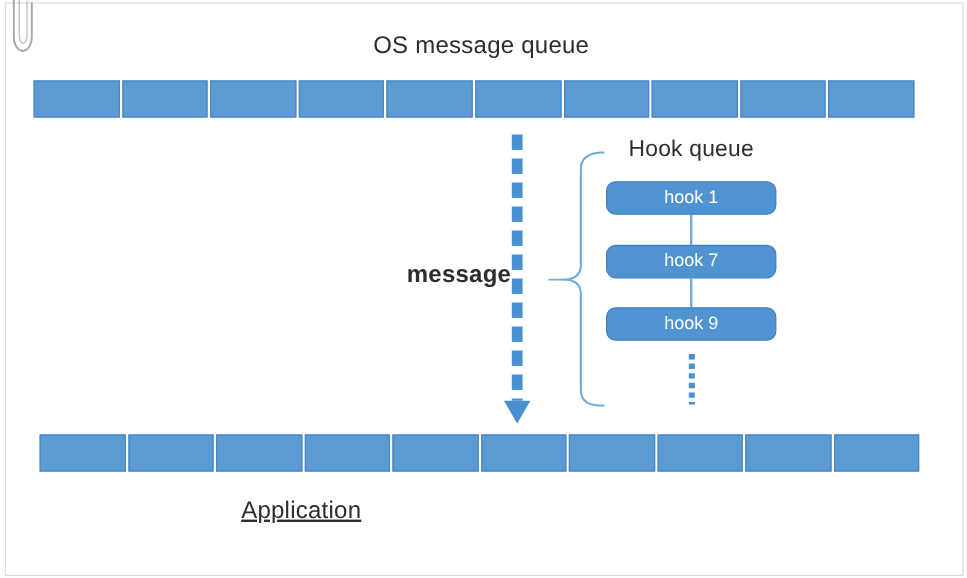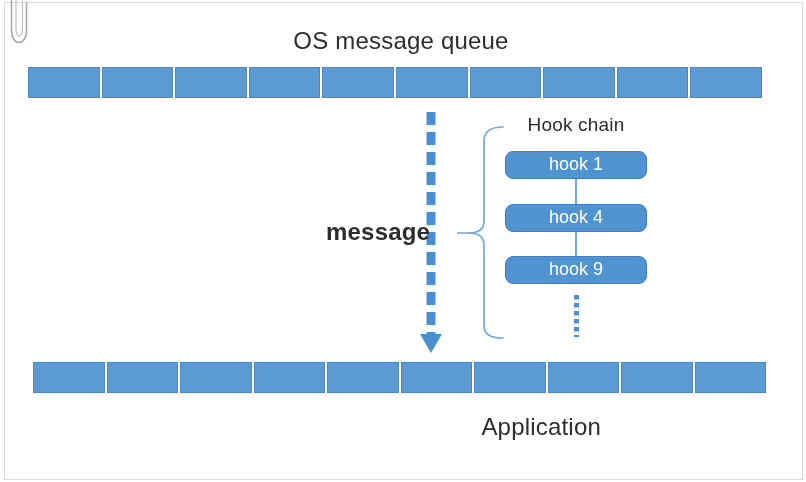--- a/index.html
+++ b/index.html
@@ -11,27 +11,27 @@
     font-family: "Liberation Sans", sans-serif;
     color: var(--text, #2d2d2d);
   }
   .abs { position: absolute; }
   #page-border {
     left: 4px; top: 2px; width: 797px; height: 476px;
     border: 1px solid var(--page-border, #dbdbdb);
     pointer-events: none;
   }
   .diagram-label {
-    font-size: 24px;
+    font-size: 20px;
     color: var(--text, #2d2d2d);
     letter-spacing: 0.2px;
     white-space: nowrap;
   }
   #os-queue-title { left: 201px; top: 27px; width: 400px; text-align: center; }
-  #app-queue-title { left: 201px; top: 415px; width: 400px; text-align: right; line-height: 23.5px; }
+  #app-queue-title { left: 201px; top: 415px; width: 400px; text-align: left; line-height: 23.5px; text-decoration: underline; }
   .queue-bar {
     display: flex; gap: 2px;
     height: 31px;
   }
   #os-queue-bar  { left: 28px; top: 67px; width: 734px; }
   #app-queue-bar { left: 33px; top: 362px; width: 733px; }
   .queue-segment {
     flex: 1 1 0;
     background: var(--queue-fill, #5b9ad3);
     border: 1px solid var(--queue-border, #4b87c3);
@@ -40,21 +40,21 @@
   #message-label { left: 326px; top: 218px; width: 100px; text-align: right; font-weight: bold; }
   #hook-chain-title { left: 505px; top: 114px; width: 142px; text-align: center; font-size: 19px; }
   #hook-stack { left: 505px; top: 151px; width: 142px; height: 140px; }
   .hook-box {
     position: absolute; left: 0; width: 142px; height: 28px;
     box-sizing: border-box;
     background: var(--hook-fill, #4f93d1);
     border: 1.5px solid var(--hook-border, #3e7fc1);
     border-radius: 8px;
     color: #ffffff;
-    font-size: 18px;
+    font-size: 15px;
     line-height: 25px;
     text-align: center;
   }
   .hook-connector {
     position: absolute; left: 70.2px; width: 1.6px; height: 24.5px;
     background: var(--brace, #74a9dc);
   }
   svg { display: block; }
 </style>
 </head>
@@ -87,26 +87,26 @@
   <polygon points="7,226 29,226 18,245" fill="#4a8fd0"></polygon>
 </svg>
 
 <div class="abs diagram-label" id="message-label">message</div>
 
 <svg class="abs" style="left:450px; top:118px; width:58px; height:226px;" viewBox="0 0 58 226">
   <line x1="7" y1="115" x2="21" y2="115" stroke="#74a9dc" stroke-width="1.6"></line>
   <path d="M 53,9 C 41,9 34,13 34,23 L 34,103 C 34,111 29,115 19,115 C 29,115 34,119 34,127 L 34,207 C 34,217 41,220 53,220" fill="none" stroke="#74a9dc" stroke-width="1.7" stroke-linecap="round"></path>
 </svg>
 
-<div class="abs diagram-label" id="hook-chain-title">Hook chain</div>
+<div class="abs diagram-label" id="hook-chain-title">Hook queue</div>
 
 <div class="abs" id="hook-stack">
     <div class="hook-box" style="top: 0px;">hook 1</div>
     <div class="hook-connector" style="top: 28px;"></div>
-    <div class="hook-box" style="top: 52.5px;">hook 4</div>
+    <div class="hook-box" style="top: 52.5px;">hook 7</div>
     <div class="hook-connector" style="top: 80.5px;"></div>
     <div class="hook-box" style="top: 105px;">hook 9</div>
   </div>
 
 <svg class="abs" style="left:570px; top:290px; width:13px; height:52px;" viewBox="0 0 13 52">
   <line x1="6.5" y1="5" x2="6.5" y2="47" stroke="#4a8fd0" stroke-width="5" stroke-dasharray="4.5 3.5"></line>
 </svg>
 
 <div class="abs queue-bar" id="app-queue-bar">
     <div class="queue-segment"></div>

